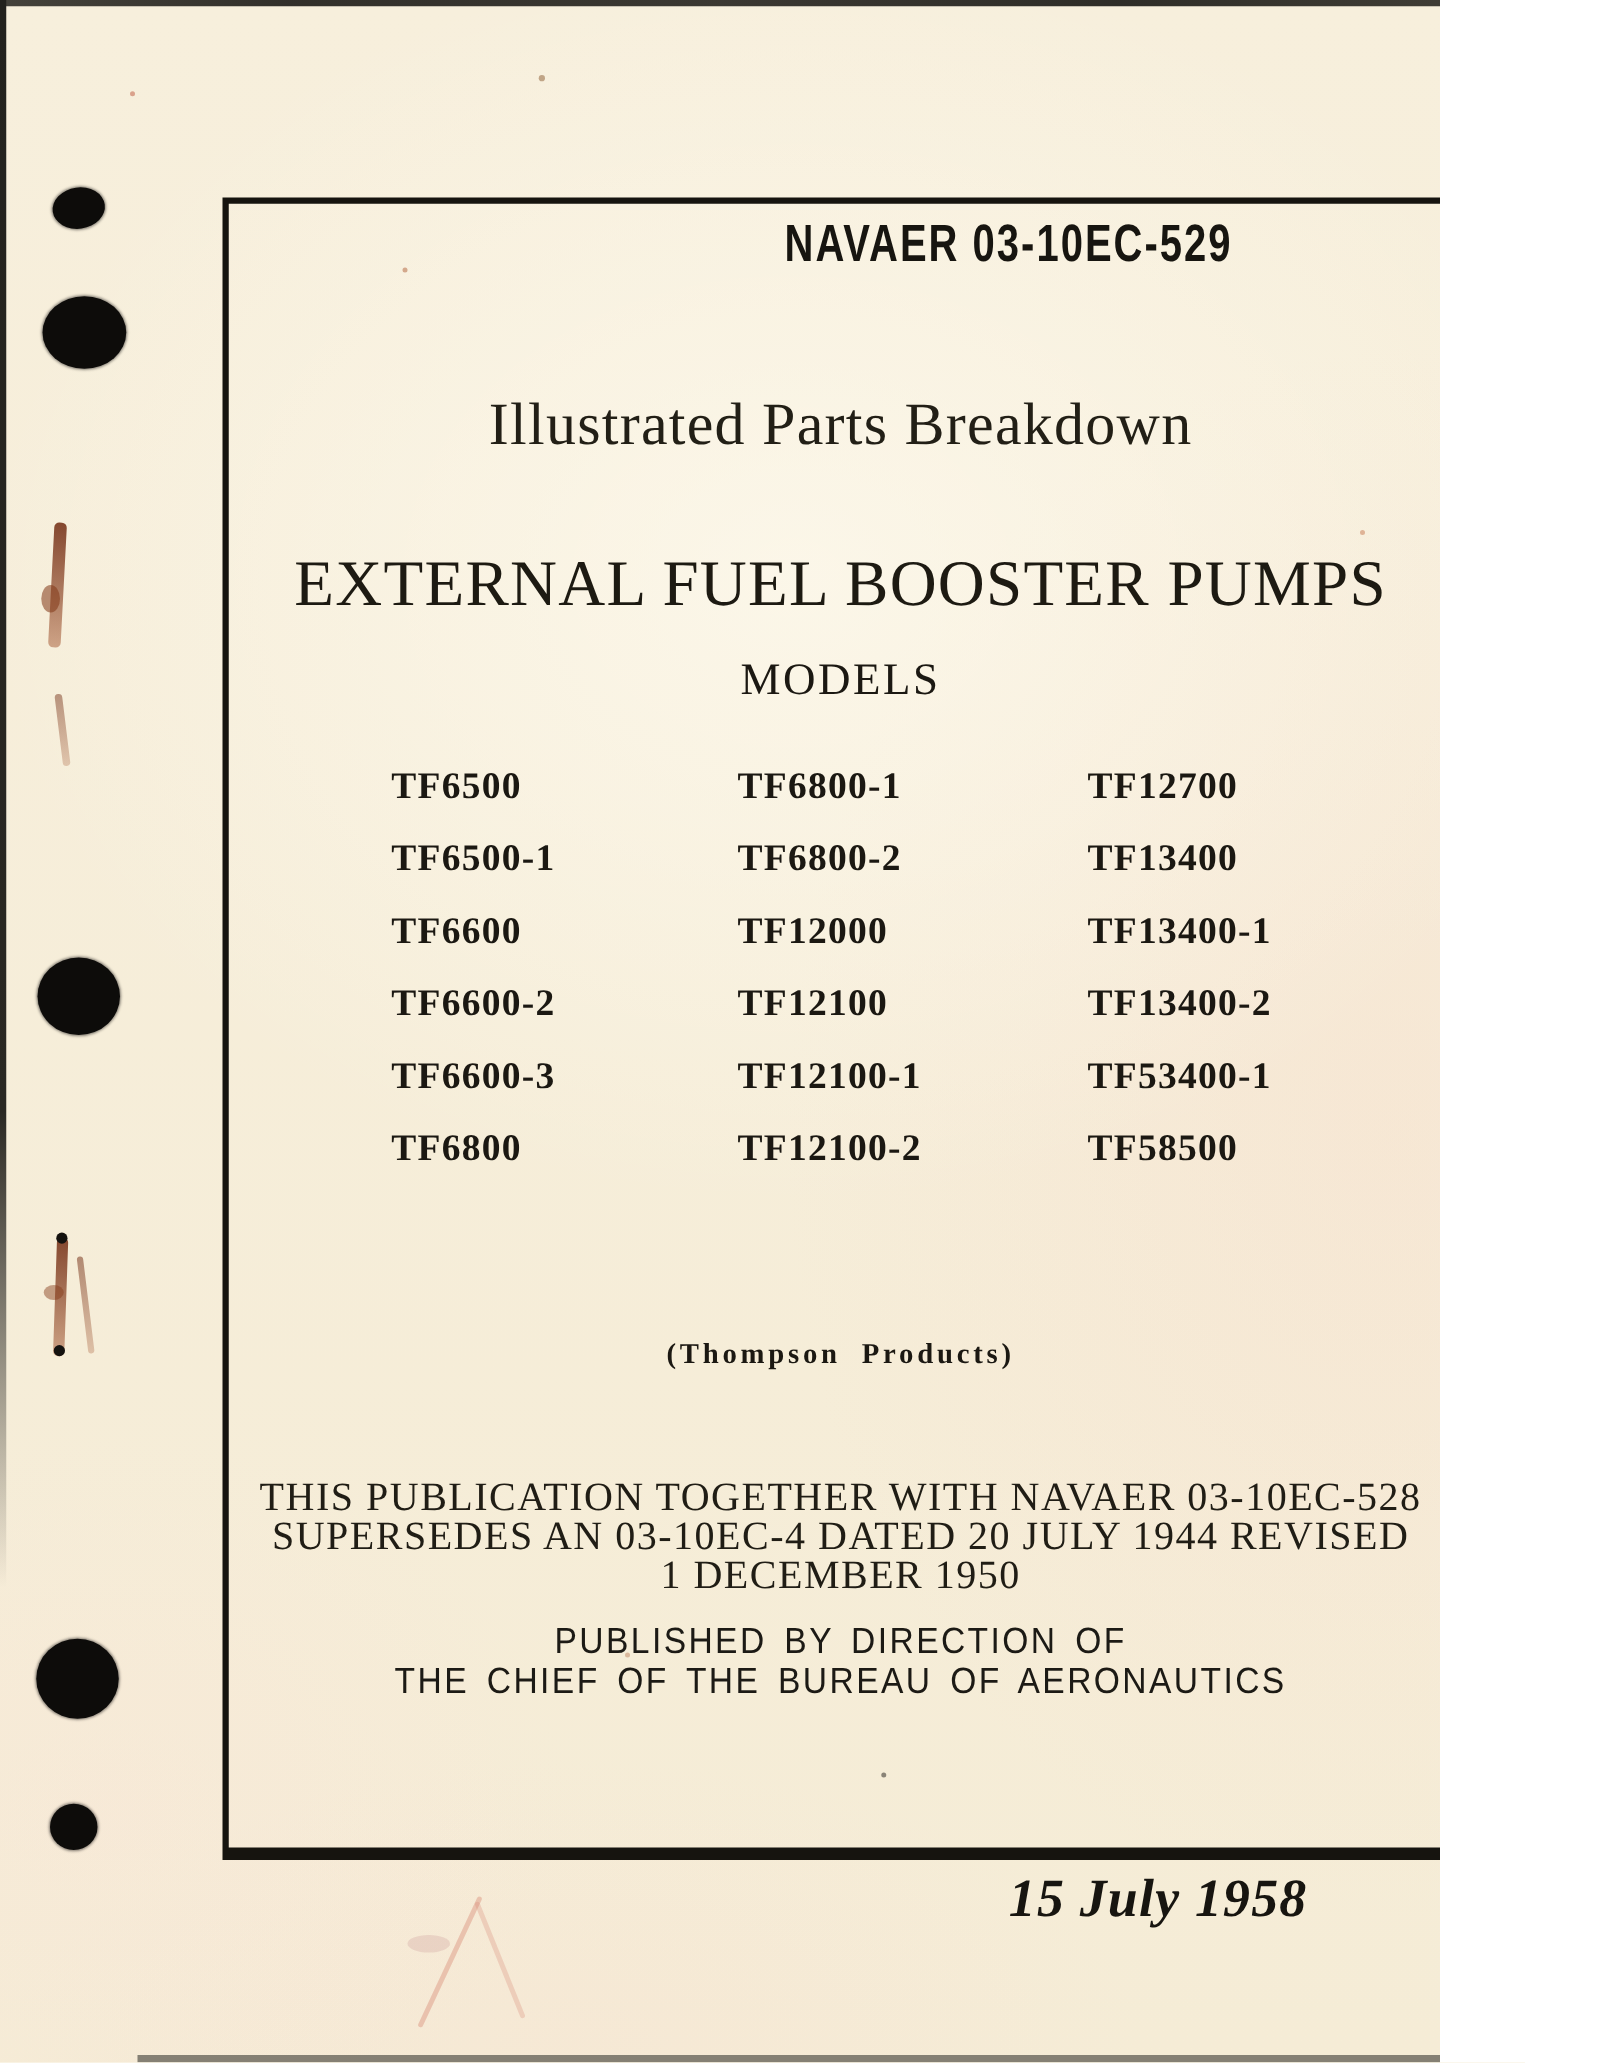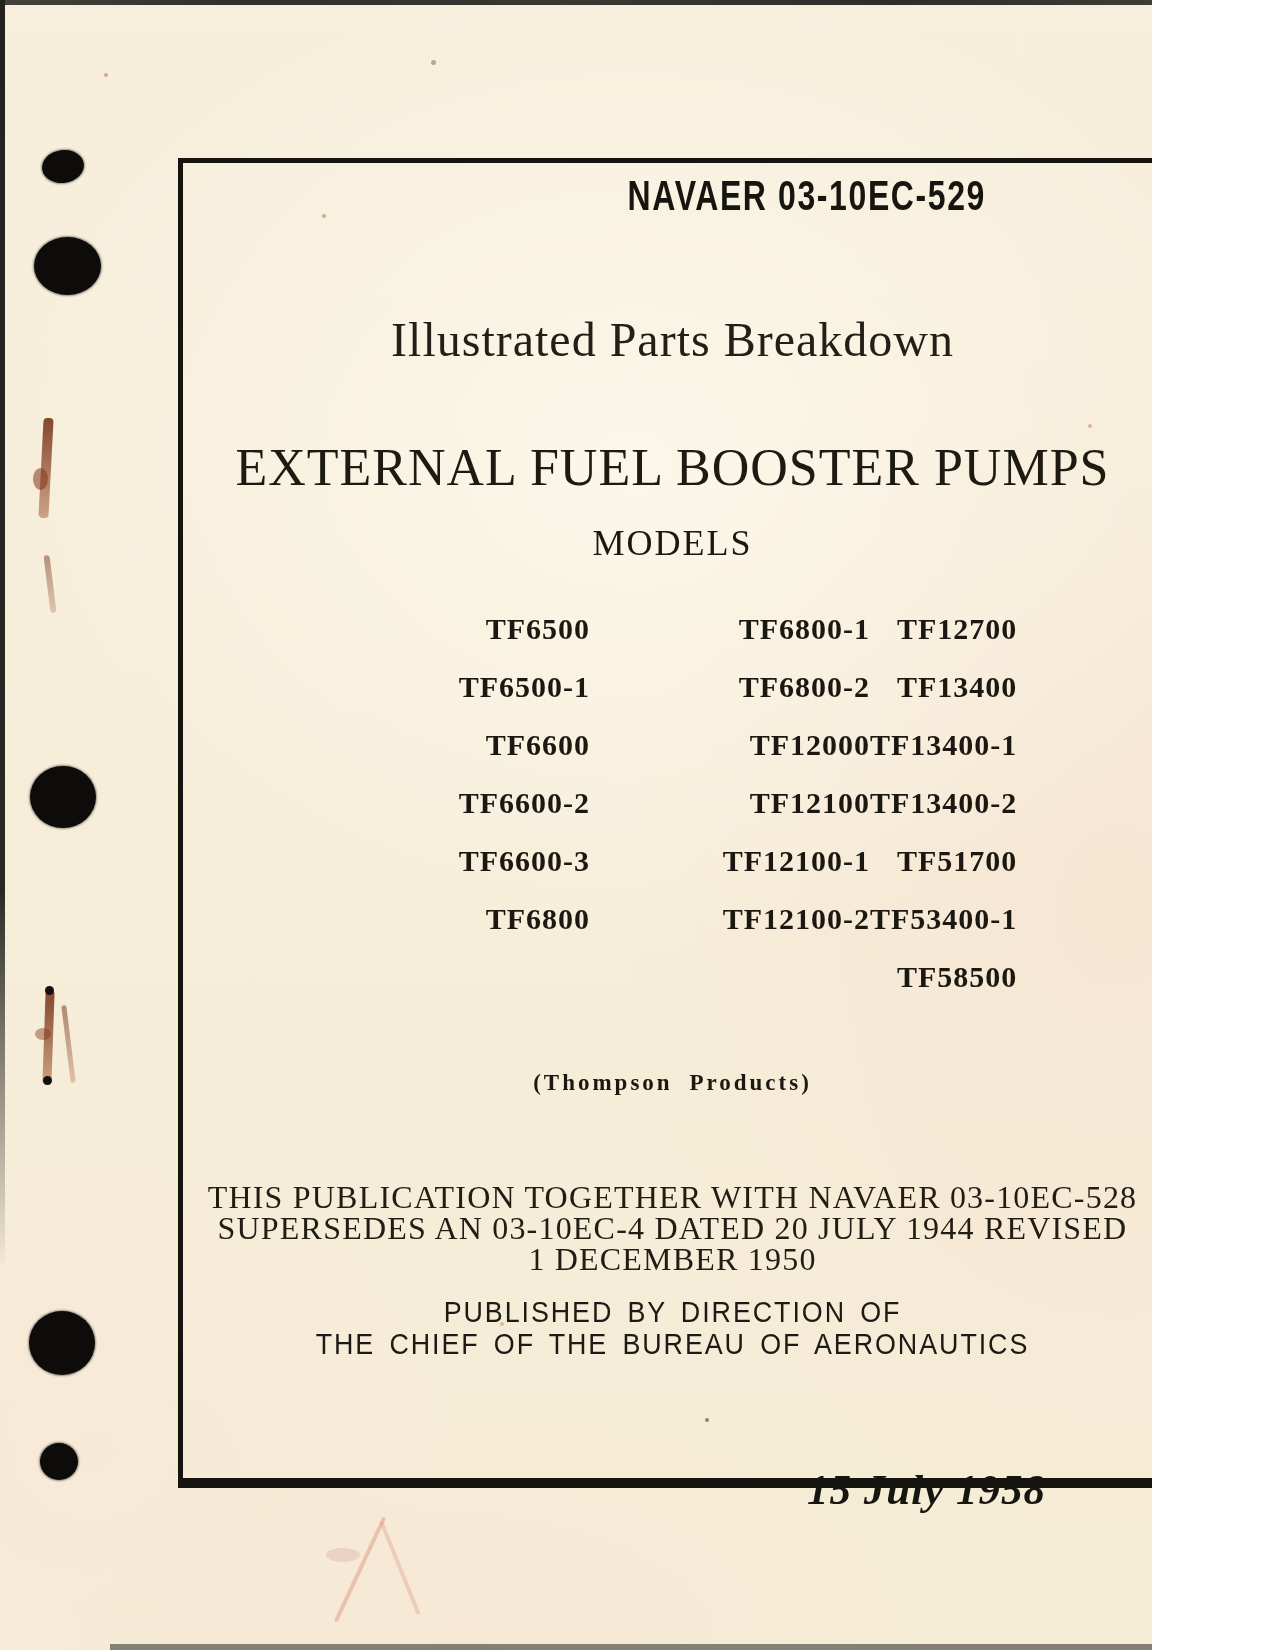--- a/index.html
+++ b/index.html
@@ -60,36 +60,36 @@
     font-family:"Liberation Sans","DejaVu Sans",sans-serif;
     font-weight:bold;font-size:40px;letter-spacing:2px;white-space:nowrap;
     transform:scale(0.8,1.05);transform-origin:right top;color:#171510;
   }
   .centered{position:absolute;left:178px;width:989px;text-align:center;}
   .subtitle{top:312px;font-size:48px;letter-spacing:1px;color:#221f16;}
   .doc-title{top:438px;font-size:52px;letter-spacing:1px;color:#1d1a12;}
   .models-heading{top:522px;font-size:36px;letter-spacing:2px;}
   .model-grid{
     position:absolute;left:313px;top:600px;
-    display:grid;grid-template-columns:277px 280px auto;text-align:right;
+    display:grid;grid-template-columns:277px 280px auto;
   }
   .model-col{display:flex;flex-direction:column;}
   .model{
     font-weight:bold;font-size:30px;letter-spacing:1px;
     line-height:58px;white-space:nowrap;color:#1b1812;
   }
   .thompson{top:1070px;font-weight:bold;font-size:23px;letter-spacing:3px;word-spacing:8px;}
   .supersedure{top:1182px;font-size:32px;letter-spacing:1.2px;line-height:31px;color:#201d15;}
   .publisher{
     top:1296px;font-family:"Liberation Sans","DejaVu Sans",sans-serif;
     font-size:28px;letter-spacing:2px;word-spacing:5px;line-height:31px;
     transform:scale(0.96,1.04);transform-origin:center top;color:#1c1a15;
   }
   .pub-date{
-    position:absolute;top:1465px;right:106px;
+    position:absolute;top:1495px;right:106px;
     font-weight:bold;font-style:italic;font-size:43px;letter-spacing:1px;color:#171510;
   }
 </style>
 </head>
 <body>
 
 <div class="page">
 
   <div class="edge edge-top"></div>
   <div class="edge edge-left"></div>
@@ -144,21 +144,20 @@
       <div class="model">TF12000</div>
       <div class="model">TF12100</div>
       <div class="model">TF12100-1</div>
       <div class="model">TF12100-2</div>
     </div>
     <div class="model-col">
       <div class="model">TF12700</div>
       <div class="model">TF13400</div>
       <div class="model">TF13400-1</div>
       <div class="model">TF13400-2</div>
-      <div class="model">TF51700</div>
       <div class="model">TF53400-1</div>
       <div class="model">TF58500</div>
     </div>
   </div>
 
   <div class="centered thompson">(Thompson Products)</div>
 
   <div class="centered supersedure">
     <div>THIS PUBLICATION TOGETHER WITH NAVAER 03-10EC-528</div>
     <div>SUPERSEDES AN 03-10EC-4 DATED 20 JULY 1944 REVISED</div>

